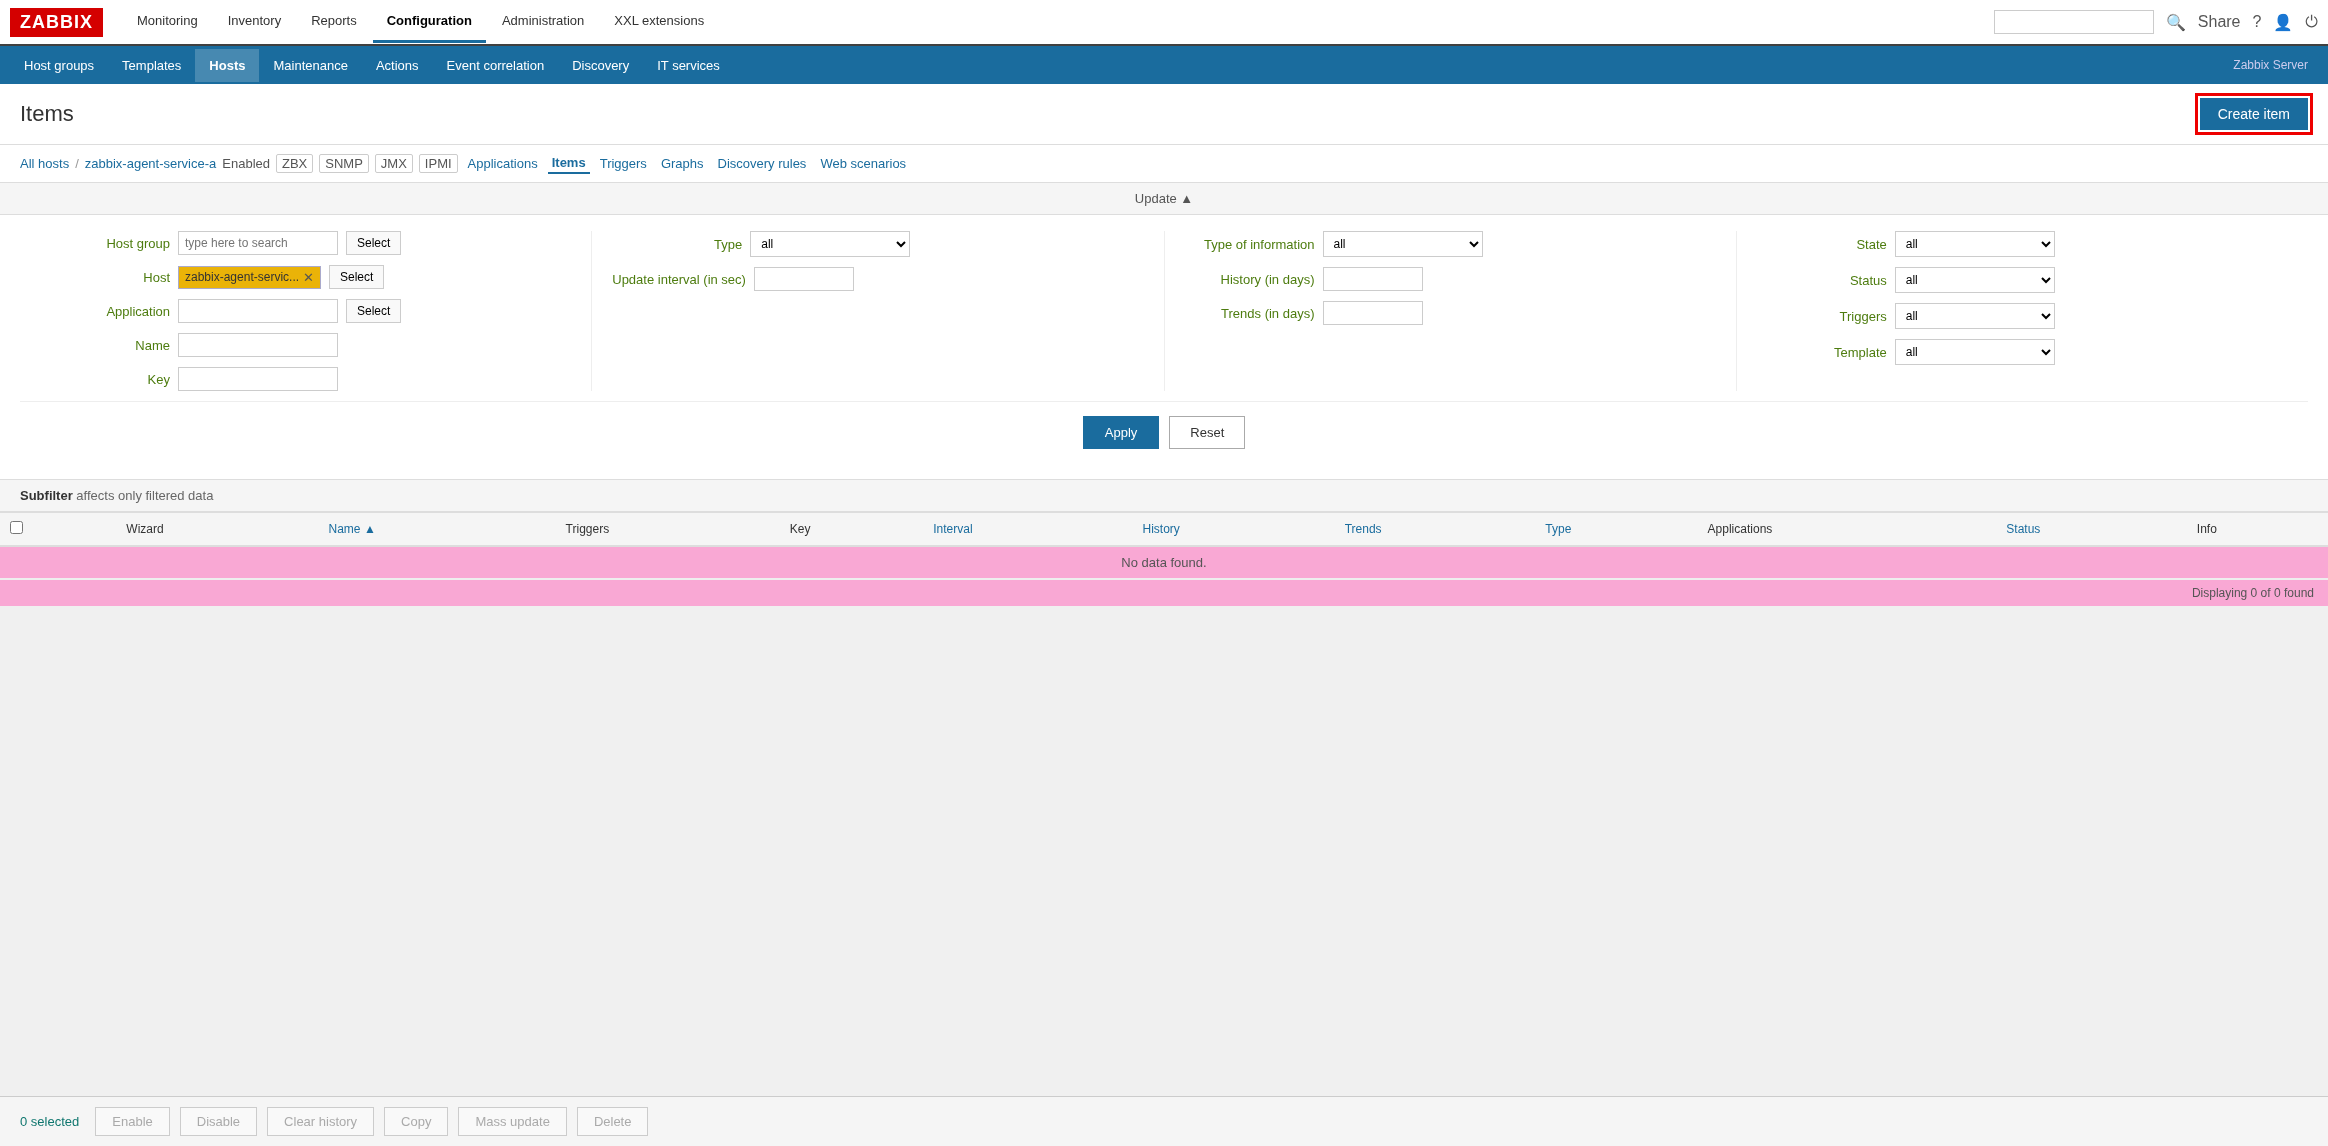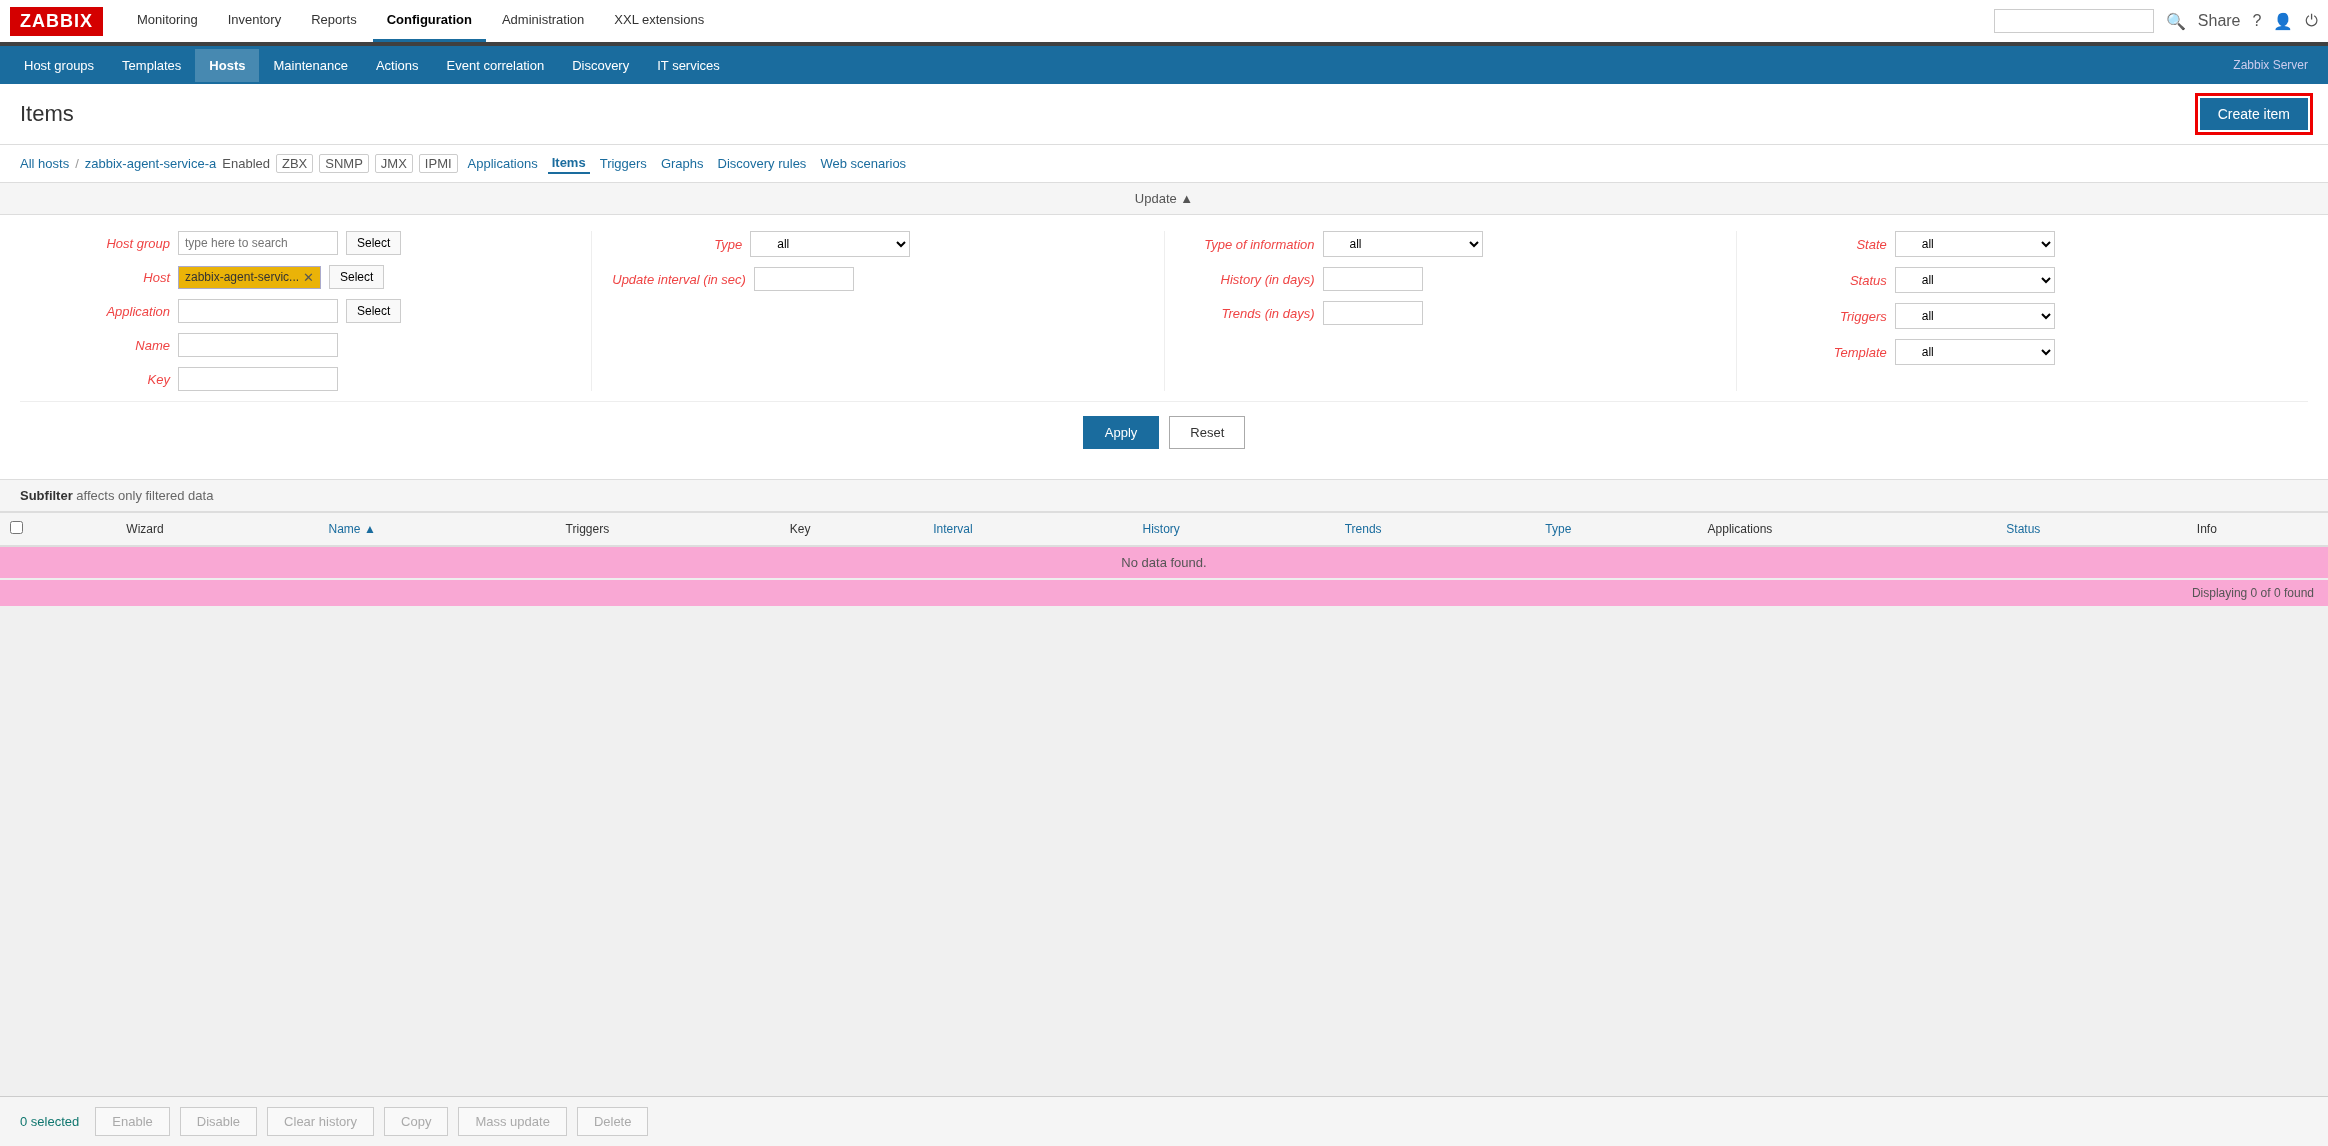--- a/index.html
+++ b/index.html
@@ -1,21 +1,21 @@
 <!DOCTYPE html>
 <html><head>
   <meta charset="utf-8">
   <style>
     * { box-sizing: border-box; margin: 0; padding: 0; }
     body { font-family: Arial, sans-serif; font-size: 13px; background: #f0f0f0; color: #333; }
 
     
     .top-nav {
       background: #fff;
-      border-bottom: 4px solid #404040;
+      border-bottom: 2px solid #404040;
       display: flex;
       align-items: center;
       padding: 0 10px;
       height: 46px;
     }
     .logo {
       background: #d40000;
       color: #fff;
       font-weight: bold;
       font-size: 18px;
@@ -142,38 +142,37 @@
     }
     .filter-row {
       display: flex;
       align-items: center;
       gap: 8px;
     }
     .filter-label {
       text-align: right;
       min-width: 130px;
       font-size: 13px;
-      color: #ef4444;
-      font-style: italic;
+      color: #4d7c0f;
     }
     .filter-input {
       border: 1px solid #ccc;
       padding: 4px 6px;
       font-size: 12px;
       width: 160px;
     }
     .filter-input-sm {
       border: 1px solid #ccc;
       padding: 4px 6px;
       font-size: 12px;
       width: 100px;
     }
     .filter-select {
       border: 1px solid #ccc;
-      padding: 4px 22px;
+      padding: 4px 6px;
       font-size: 12px;
       width: 160px;
       background: #fff;
     }
     .btn-select {
       border: 1px solid #ccc;
       background: #f9f9f9;
       padding: 4px 10px;
       font-size: 12px;
       cursor: pointer;

